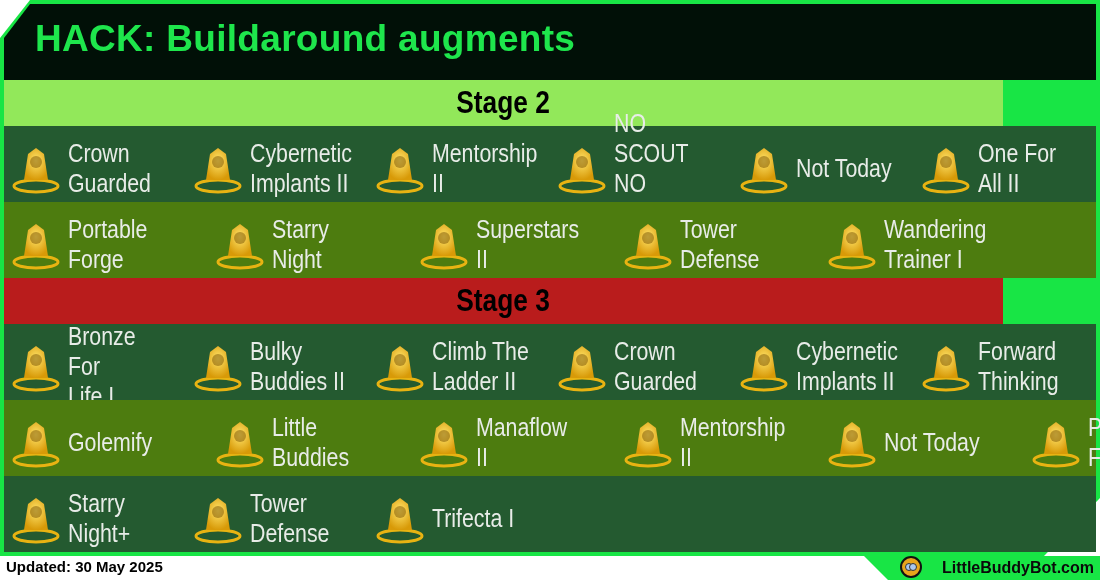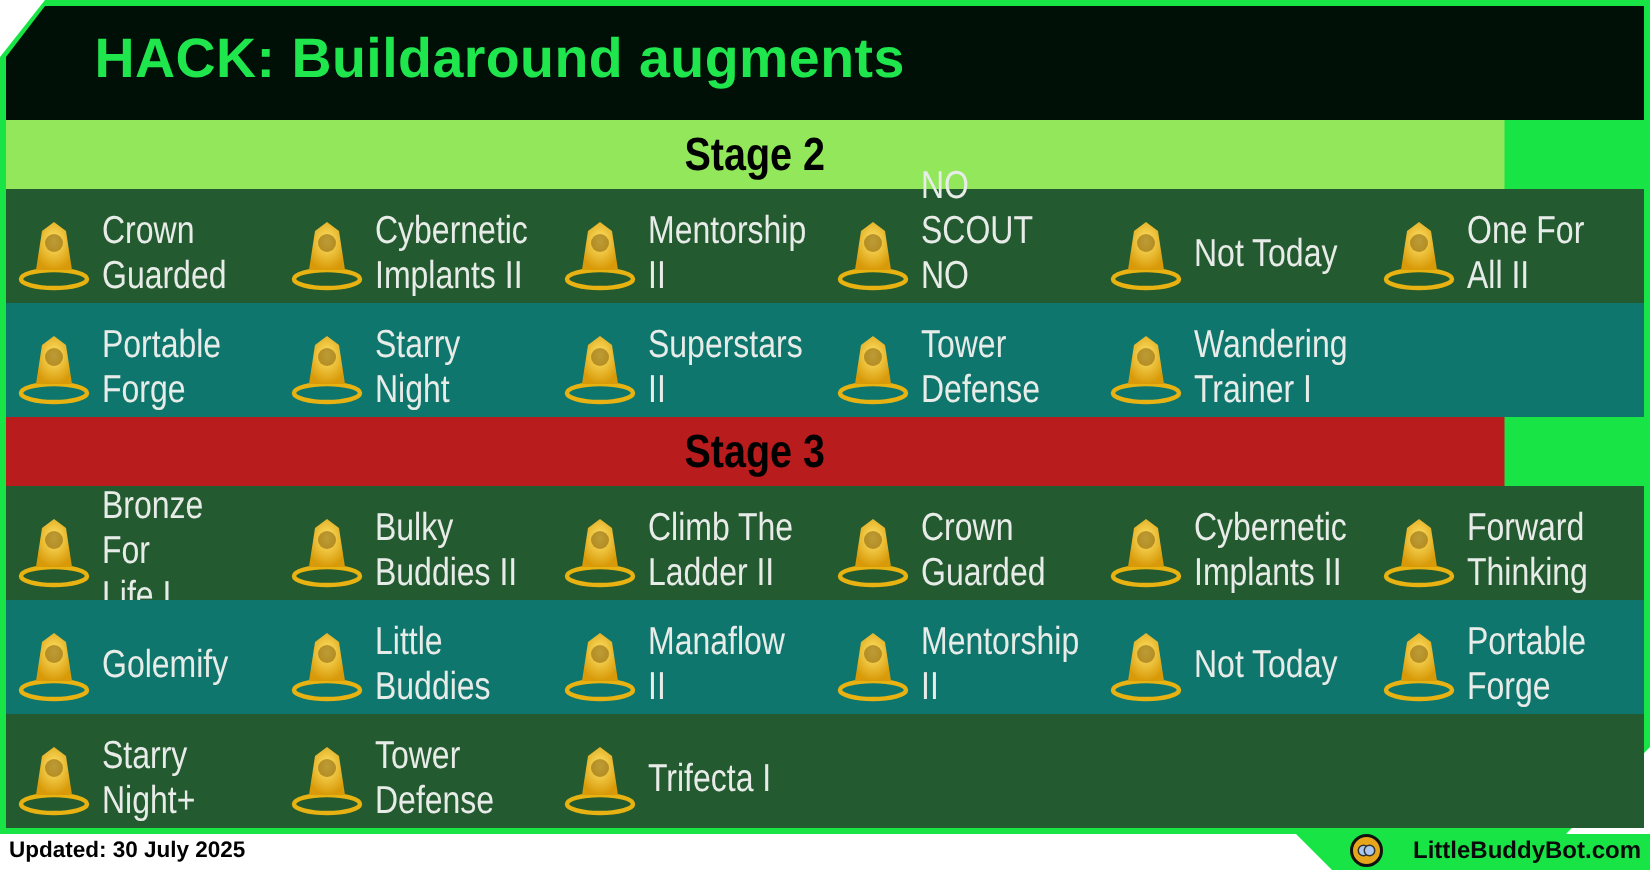--- a/index.html
+++ b/index.html
@@ -1,27 +1,27 @@
 <!DOCTYPE html>
 <html><head>
 <meta charset="utf-8">
 <style>
   html, body { margin:0; padding:0; }
   body { width:1100px; height:580px; background:#ffffff; position:relative; overflow:hidden; font-family:"Liberation Sans", sans-serif; }
   .frame { position:absolute; left:0; top:0; width:1100px; height:556px; background:#18e545; clip-path:polygon(30px 0,1100px 0,1100px 498px,1044px 556px,0 556px,0 38px); }
   .inner { position:absolute; left:4px; top:4px; width:1092px; height:548px; }
   .header { position:absolute; left:0; top:0; width:1092px; height:76px; background:#011007; clip-path:polygon(26px 0,1092px 0,1092px 76px,0 76px,0 34px); }
-  .title { position:absolute; left:31px; top:14px; font-size:37px; font-weight:bold; color:#1ee64c; letter-spacing:0.3px; white-space:nowrap;margin-left:28px; }
+  .title { position:absolute; left:31px; top:14px; font-size:37px; font-weight:bold; color:#1ee64c; letter-spacing:0.3px; white-space:nowrap; }
   .stage-band { position:absolute; left:0; width:999px; height:46px; display:flex; align-items:center; justify-content:center; }
   .stage-band span { font-size:31px; font-weight:bold; color:#000; transform:scaleX(0.85); display:inline-block; }
   .stage2 { top:76px; background:#92e85a; }
   .stage3 { top:274px; background:#b91c1c; }
   .row { position:absolute; left:0; width:1092px; height:76px; display:flex; }
   .row.a { background:#245a30; }
-  .row.b { background:#0f766e; }
+  .row.b { background:#4d7c0f;gap:22px; }
   .cell { width:182px; height:84px; display:flex; align-items:center; box-sizing:border-box; padding-left:2px; }
   .icon { width:60px; height:60px; flex:none; display:flex; align-items:center; justify-content:center; }
   .icon svg { width:56px; height:56px; }
   .label { color:#e8ece8; font-size:26px; line-height:30px; transform:scaleX(0.82); transform-origin:left center; white-space:pre-line; width:140px; margin-left:2px; }
   .footer-updated { position:absolute; left:6px; top:556px; font-size:15px; font-weight:bold; color:#000; line-height:22px; }
   .brand { position:absolute; right:0; top:556px; height:24px; width:236px; background:#18e545; clip-path:polygon(0 0,236px 0,236px 24px,24px 24px); }
   .brand-logo { position:absolute; right:178px; top:556px; width:22px; height:22px; border-radius:50%; background:#e7a51c; border:2px solid #111; box-sizing:border-box; }
   .brand-logo::before,.brand-logo::after { content:""; position:absolute; top:5px; width:6px; height:6px; border-radius:50%; background:#a9c7f0; border:1px solid #333; }
   .brand-logo::before { left:3px; } .brand-logo::after { right:3px; }
   .brand-text { position:absolute; right:6px; top:557px; font-size:16px; font-weight:bold; color:#0a0a0a; line-height:22px; }
@@ -481,16 +481,16 @@
 <ellipse cx="28" cy="46" rx="22" ry="6" fill="none" stroke="#e8b312" stroke-width="3"></ellipse>
 <path d="M16 40 L20 14 L28 8 L36 14 L40 40 Z" fill="url(#g)"></path>
 <circle cx="28" cy="22" r="6" fill="#7a5304" opacity="0.5"></circle>
           </svg>
         </div>
         <div class="label">Trifecta I</div>
       </div>
     </div>
 </div>
 
-<div class="footer-updated">Updated: 30 July 2025</div>
+<div class="footer-updated">Updated: 30 May 2025</div>
 <div class="brand"></div>
 <div class="brand-logo"></div>
 <div class="brand-text">LittleBuddyBot.com</div>
 
 </body></html>

